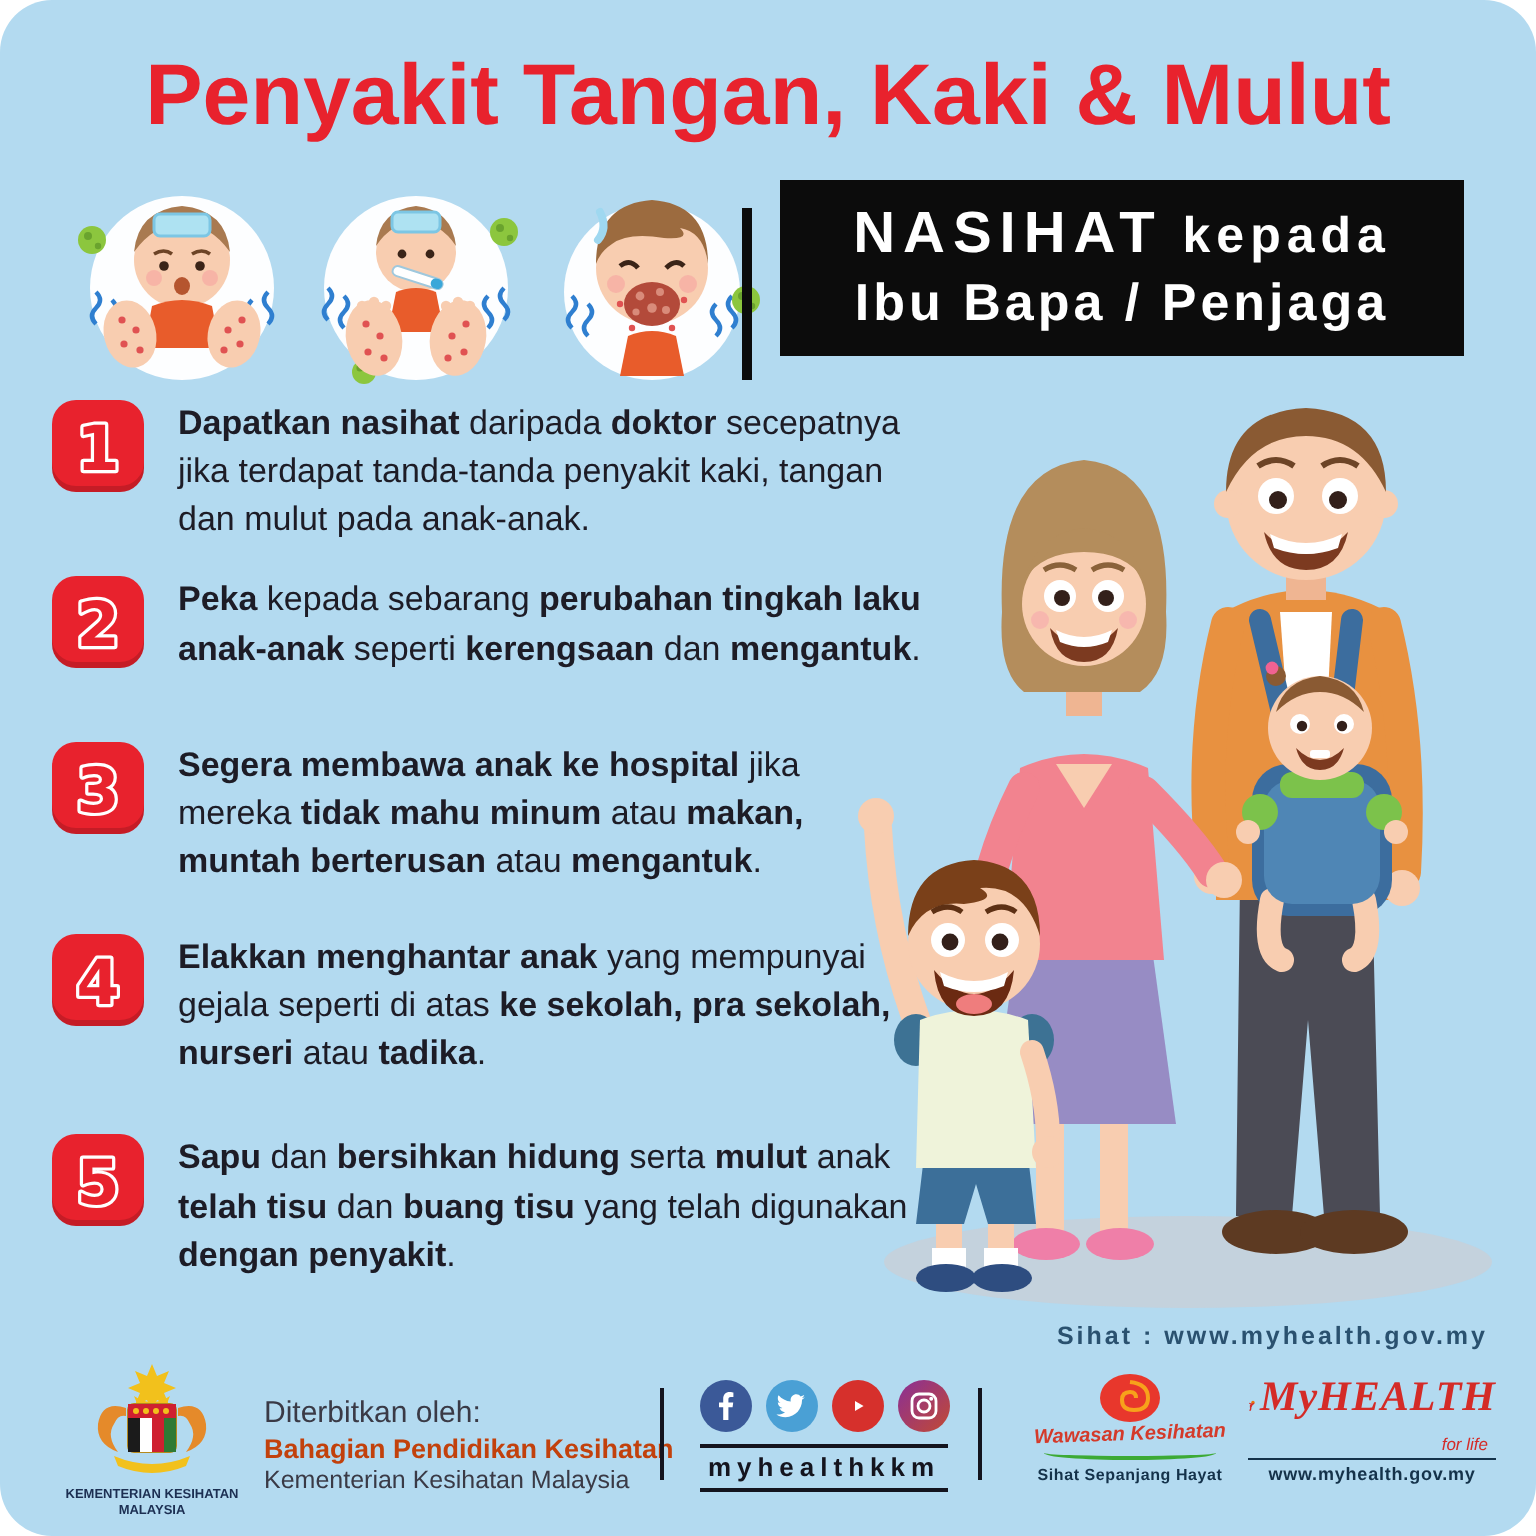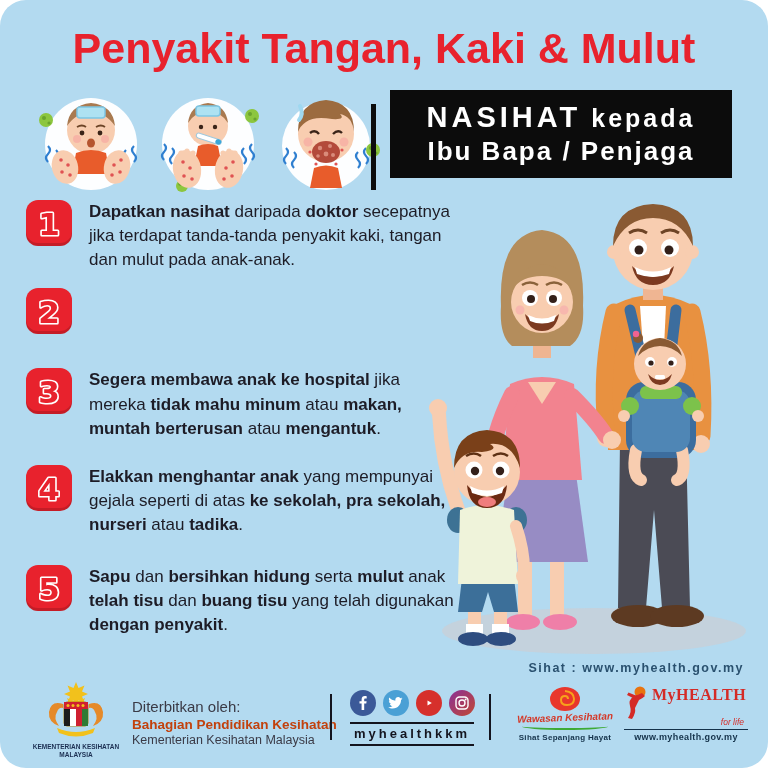--- a/index.html
+++ b/index.html
@@ -54,22 +54,22 @@
   .ig{background:linear-gradient(135deg,#8a2f98,#c24a32);}
   .handle{margin-top:6px;font-size:13px;font-weight:700;letter-spacing:3px;color:#14141e;
           border-top:2px solid #14141e;border-bottom:2px solid #14141e;padding:2px 4px 3px 4px;}
   .wawasan{position:absolute;left:514px;top:6px;width:102px;text-align:center;}
   .waw-script{font-size:10px;font-weight:700;font-style:italic;color:#d43a2a;transform:rotate(-2deg);
               white-space:nowrap;}
   .waw-swoosh{width:86px;height:5px;margin:0 auto;border-bottom:2.5px solid #3daa35;border-radius:50%;}
   .waw-tagline{font-size:8px;font-weight:700;color:#14324a;margin-top:3px;letter-spacing:.3px;}
   .myhealth{position:absolute;left:624px;top:6px;width:124px;}
   .mh-row{display:flex;align-items:flex-start;gap:2px;}
-  .mh-name{font-family:"Liberation Serif","DejaVu Serif",serif;font-size:16px;font-weight:700;
-           color:#d42b27;letter-spacing:.5px;}
+  .mh-name{font-family:"Liberation Serif","DejaVu Serif",serif;font-size:21px;font-weight:700;
+           color:#d42b27;letter-spacing:.5px;font-style:italic;}
   .mh-tag{font-size:8.5px;font-style:italic;color:#d42b27;text-align:right;margin-top:-3px;margin-right:4px;}
   .mh-url{border-top:1.5px solid #14324a;margin-top:2px;padding-top:2px;font-size:9px;font-weight:700;
           color:#14324a;text-align:center;letter-spacing:.4px;}
 </style>
 </head>
 <body>
 
 <div class="page">
   <div class="poster">
 
@@ -327,20 +327,21 @@
             </svg>
           </div>
           <p class="advice-text"><span class="b">Dapatkan nasihat</span><span> daripada </span><span class="b">doktor</span><span> secepatnya jika terdapat tanda-tanda penyakit kaki, tangan dan mulut pada anak-anak.</span></p>
         </div>
         <div class="advice-item">
           <div class="badge">
             <svg viewBox="0 0 46 46">
               <text x="23" y="35" text-anchor="middle" font-family="DejaVu Sans, sans-serif" font-size="31" font-weight="bold" fill="#e8222d" stroke="#ffffff" stroke-width="3.2" paint-order="stroke" stroke-linejoin="round">2</text>
             </svg>
           </div>
+          <p class="advice-text"><span class="b">Peka</span><span> kepada sebarang </span><span class="b">perubahan tingkah laku anak-anak</span><span> seperti </span><span class="b">kerengsaan</span><span> dan </span><span class="b">mengantuk</span><span>.</span></p>
         </div>
         <div class="advice-item">
           <div class="badge">
             <svg viewBox="0 0 46 46">
               <text x="23" y="35" text-anchor="middle" font-family="DejaVu Sans, sans-serif" font-size="31" font-weight="bold" fill="#e8222d" stroke="#ffffff" stroke-width="3.2" paint-order="stroke" stroke-linejoin="round">3</text>
             </svg>
           </div>
           <p class="advice-text"><span class="b">Segera membawa anak ke hospital</span><span> jika mereka </span><span class="b">tidak mahu minum</span><span> atau </span><span class="b">makan, muntah berterusan</span><span> atau </span><span class="b">mengantuk</span><span>.</span></p>
         </div>
         <div class="advice-item">

